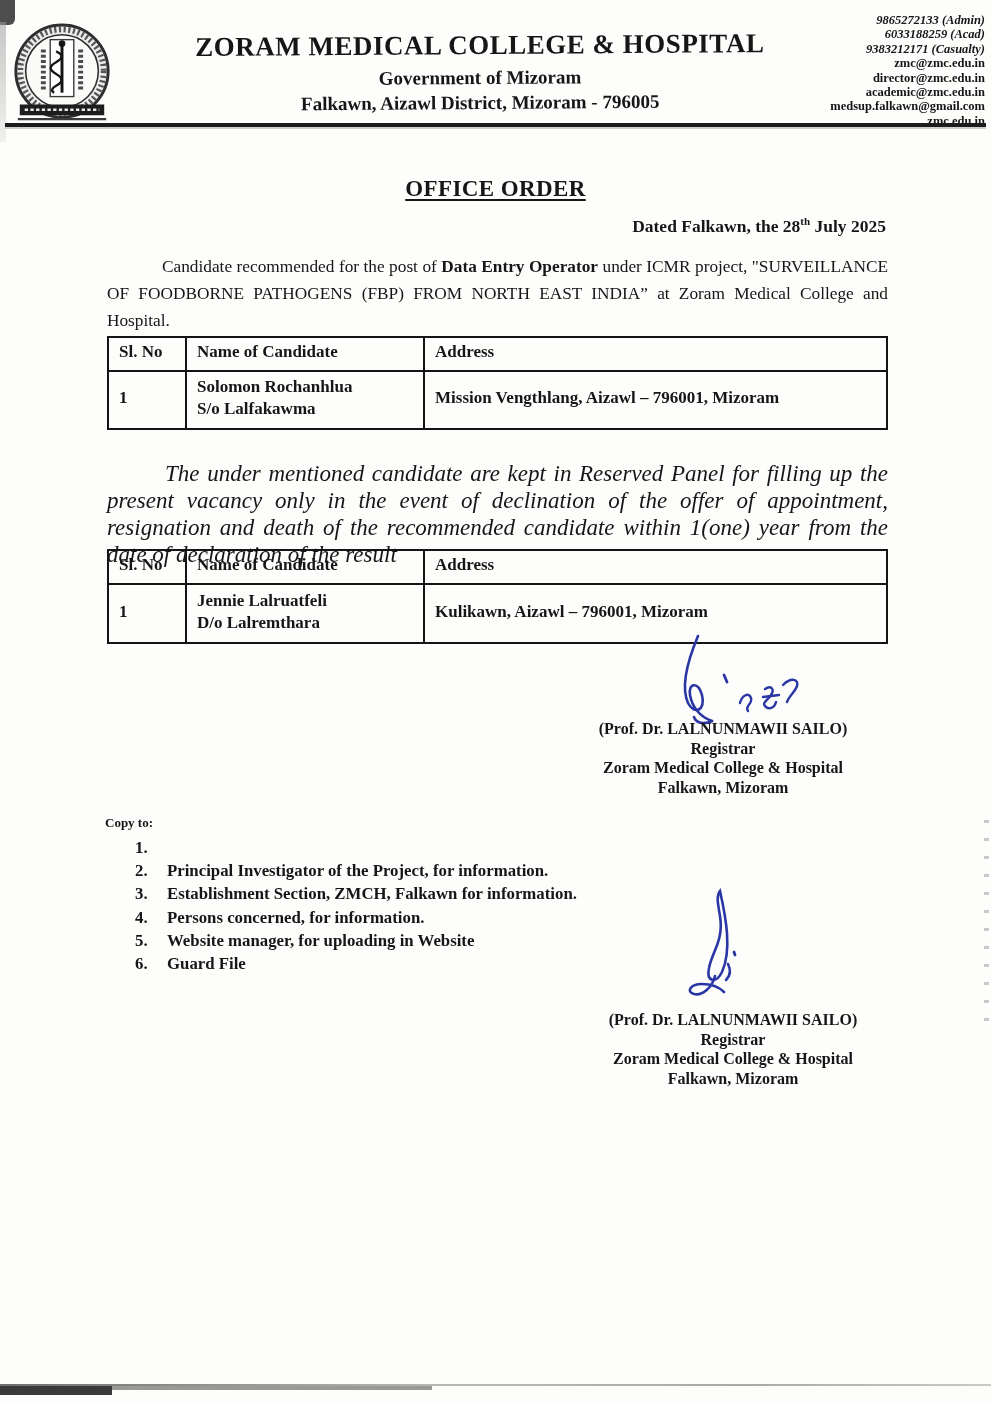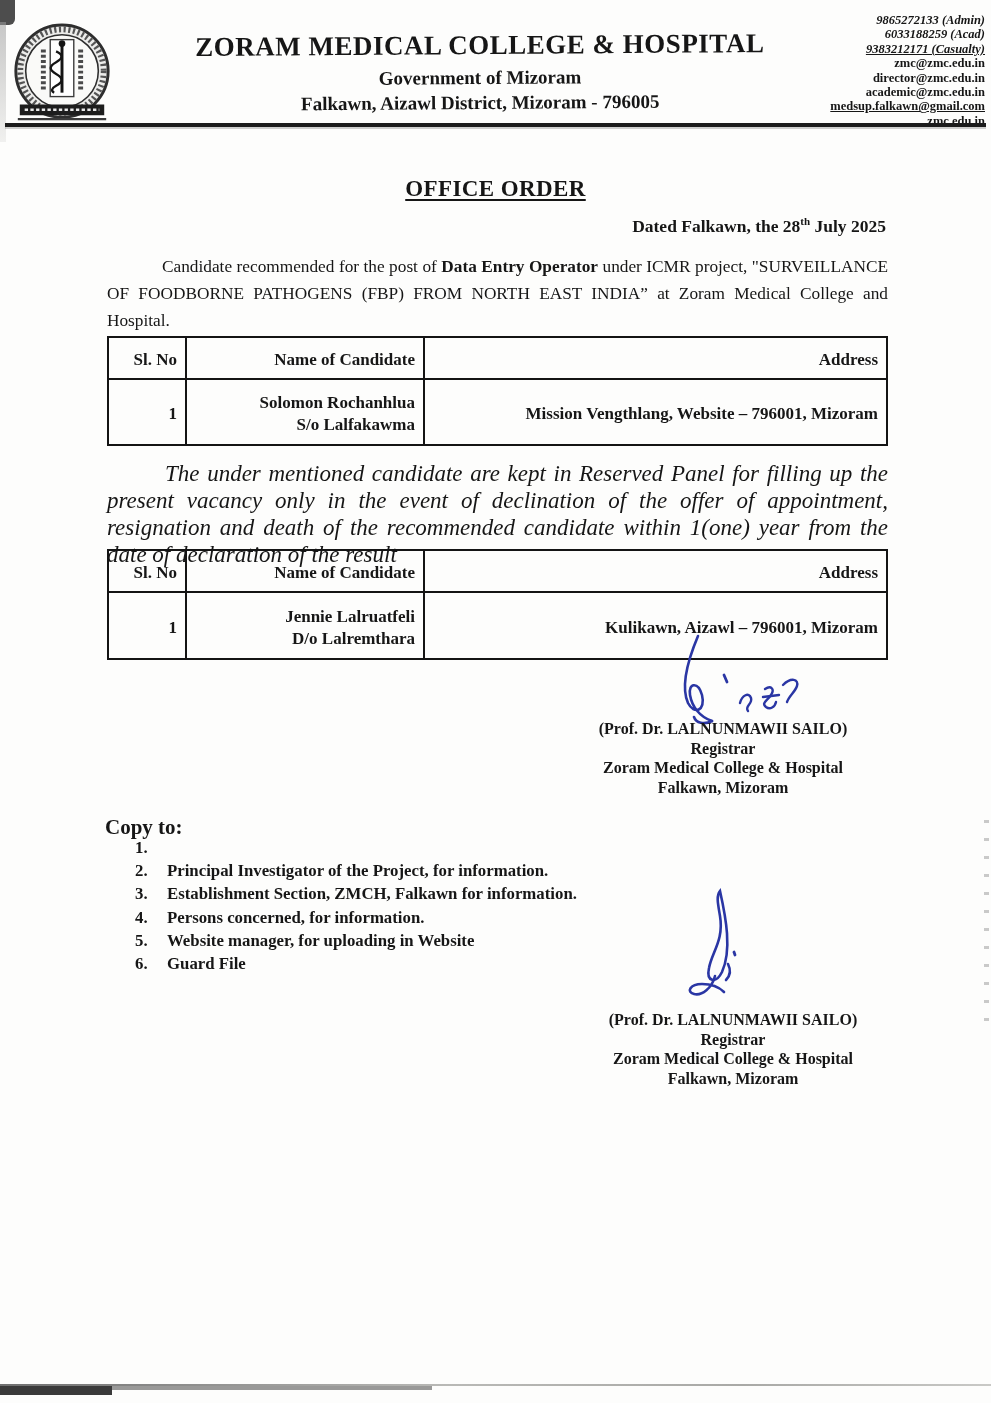--- a/index.html
+++ b/index.html
@@ -23,21 +23,21 @@
 
   
   .header{position:absolute;left:0;top:0;width:100%;height:122px;}
   .logo{position:absolute;left:8px;top:20px;width:108px;height:108px;}
   .head-center{position:absolute;left:150px;top:30px;width:660px;text-align:center;transform:rotate(-.4deg);}
   .college-name{font-size:27px;font-weight:700;letter-spacing:.5px;white-space:nowrap;}
   .gov-line{font-size:19px;font-weight:600;margin-top:6px;}
   .addr-line{font-size:19px;font-weight:600;margin-top:3px;}
   .contacts{position:absolute;right:6px;top:13px;width:200px;text-align:right;font-size:12.5px;line-height:14.4px;font-weight:600;}
   .contacts .phone{font-style:italic;}
-  .contacts .u{text-decoration:underline;}
+  .contacts .u{}
   .contacts .site{font-weight:700;text-align:right;}
   .head-rule{position:absolute;left:5px;top:123px;width:981px;height:4px;background:#1c1c1c;box-shadow:0 2px 0 rgba(0,0,0,.18);}
 
   
   .doc-title{position:absolute;left:0;top:176px;width:100%;text-align:center;font-size:23px;font-weight:700;letter-spacing:.4px;}
   .doc-title span{text-decoration:underline;text-underline-offset:3px;text-decoration-thickness:2px;}
   .date-line{position:absolute;left:107px;top:216px;width:779px;text-align:right;font-size:17.5px;font-weight:600;}
   sup{font-size:11px;vertical-align:super;line-height:0;}
 
   
@@ -45,39 +45,39 @@
   .para1{top:253px;}
   .para1 .indent{display:inline-block;width:55px;}
   .para-bold{font-weight:700;}
   .para2{top:460px;font-style:italic;font-weight:500;font-size:23px;}
   .para2 .indent{display:inline-block;width:58px;}
 
   
   table.cand{position:absolute;left:107px;width:781px;border-collapse:collapse;font-size:17px;}
   .t1{top:336px;}
   .t2{top:549px;}
-  table.cand td,table.cand th{border:2px solid #141414;vertical-align:middle;text-align:right;padding:8px 8px 4px 10px;}
+  table.cand td,table.cand th{border:2px solid #141414;vertical-align:middle;text-align:left;padding:0 8px 4px 10px;}
   table.cand th{font-weight:600;height:28px;}
   table.cand td{font-weight:700;}
   .col-sl{width:58px;}
   .col-name{width:218px;border-radius:11px;}
   th.addr-h,td.addr-c{padding-left:15px;}
   .t1 td{height:52px;}
   .t2 td{height:53px;}
   .name-cell div{line-height:22px;}
 
   
   .sig-ink1{position:absolute;left:652px;top:633px;width:165px;height:97px;}
   .sig-block1{position:absolute;left:556px;top:719px;width:334px;text-align:center;font-size:16px;font-weight:700;line-height:19.5px;}
   .sig-ink2{position:absolute;left:672px;top:888px;width:95px;height:122px;}
   .sig-block2{position:absolute;left:566px;top:1010px;width:334px;text-align:center;font-size:16px;font-weight:700;line-height:19.5px;}
 
   
   .memo-no{position:absolute;left:105px;top:793px;font-size:16.6px;font-weight:700;}
-  .copy-to{position:absolute;left:105px;top:815px;font-size:21px;font-weight:700;}
+  .copy-to{position:absolute;left:105px;top:815px;font-size:13px;font-weight:700;}
   .copy-list{position:absolute;left:135px;top:838px;width:560px;font-size:16.8px;font-weight:700;}
   .copy-item{display:flex;height:23.2px;align-items:baseline;}
   .copy-item .num{width:32px;}
   .ink{stroke:#2a36a4;fill:none;stroke-linecap:round;}
 </style>
 </head>
 <body>
 
 <div class="page">
 
@@ -134,21 +134,21 @@
       <th class="col-sl">Sl. No</th>
       <th class="col-name">Name of Candidate</th>
       <th class="addr-h">Address</th>
     </tr>
     <tr>
       <td>1</td>
       <td class="name-cell">
         <div>Solomon Rochanhlua</div>
         <div>S/o Lalfakawma</div>
       </td>
-      <td class="addr-c">Mission Vengthlang, Website – 796001, Mizoram</td>
+      <td class="addr-c">Mission Vengthlang, Aizawl – 796001, Mizoram</td>
     </tr>
   </tbody>
     </table>
 
   <div class="para para2">
     <span class="indent"></span><span>The under mentioned candidate are kept in Reserved Panel for filling up the present vacancy only in the event of declination of the offer of appointment, resignation and death of the recommended candidate within 1(one) year from the date of declaration of the result</span>
   </div>
 
   <table class="cand t2">
     <tbody>

